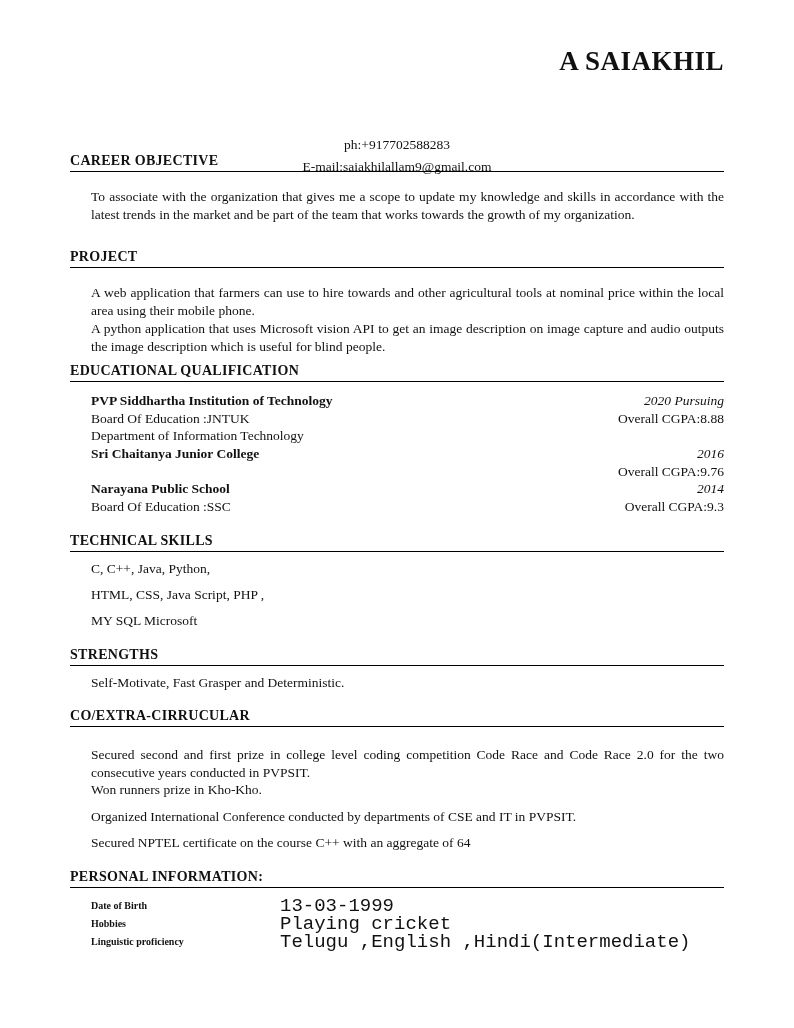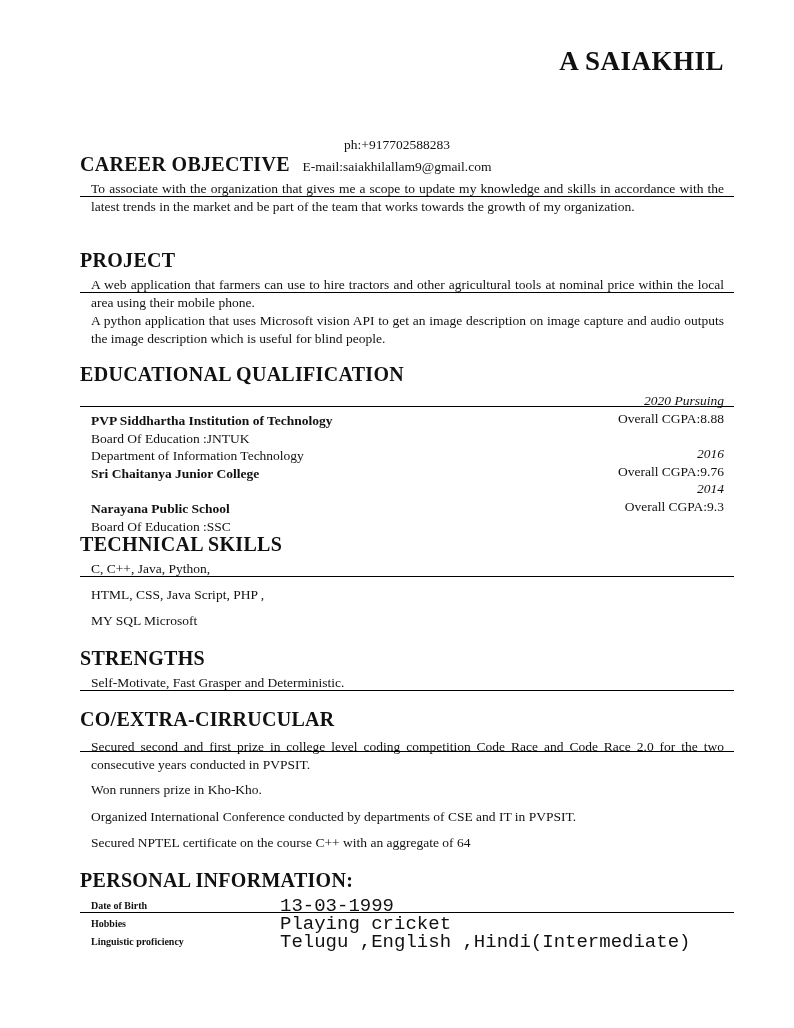--- a/index.html
+++ b/index.html
@@ -1,43 +1,43 @@
 <!DOCTYPE html>
 <html><head>
 <meta charset="utf-8">
 <style>
   html, body { margin: 0; padding: 0; background: #ffffff; }
   body { width: 794px; height: 1028px; position: relative; font-family: "DejaVu Serif", "Liberation Serif", serif; color: #111; }
   .page { position: absolute; left: 70px; top: 0; width: 654px; }
   .name { position: absolute; left: 0; top: 46px; width: 654px; text-align: right; font-family: "Liberation Serif", serif; font-weight: bold; font-size: 27px; letter-spacing: 0.5px; }
   .contact { position: absolute; left: 0; width: 654px; text-align: center; font-family: "Liberation Serif", serif; font-size: 13.5px; margin-top: 43px; }
-  .section-head { position: absolute; left: 10px; width: 654px; font-family: "Liberation Serif", serif; font-weight: bold; font-size: 20px; letter-spacing: 0.3px; border-bottom: 1px solid #000; padding-bottom: 20px; }
-  .body-text { position: absolute; left: 21px; width: 633px; font-family: "Liberation Serif", serif; font-size: 13.5px; line-height: 18px; text-align: justify; }
+  .section-head { position: absolute; left: 0; width: 654px; font-family: "Liberation Serif", serif; font-weight: bold; font-size: 14px; letter-spacing: 0.3px; border-bottom: 1px solid #000; padding-bottom: 2px; }
+  .body-text { position: absolute; left: 21px; width: 633px; font-family: "Liberation Serif", serif; font-size: 13.5px; line-height: 18px; text-align: justify; margin-top: 8px; }
   .edu-row { position: absolute; left: 21px; width: 633px; font-family: "Liberation Serif", serif; font-size: 13.5px; height: 18px; line-height: 18px; }
-  .edu-row .l { position: absolute; left: 0; margin-top: 20px; }
+  .edu-row .l { position: absolute; left: 0; }
   .edu-row .r { position: absolute; right: 0; }
   .bold { font-weight: bold; }
   .ital { font-style: italic; }
   .line { position: absolute; left: 21px; font-family: "Liberation Serif", serif; font-size: 13.5px; line-height: 18px; }
   .pi-label { position: absolute; left: 21px; font-family: "Liberation Serif", serif; font-size: 10px; font-weight: bold; line-height: 18px; }
   .pi-value { position: absolute; left: 210px; font-family: Liberation Mono, monospace; font-size: 19px; line-height: 18px; }
 </style>
 </head>
 <body>
 
 <div class="page">
   <div class="name">A SAIAKHIL</div>
   <div class="contact" style="top:94px">ph:+917702588283</div>
   <div class="contact" style="top:116px">E-mail:saiakhilallam9@gmail.com</div>
 
   <div class="section-head" style="top:153px">CAREER OBJECTIVE</div>
   <div class="body-text" style="top:180px">To associate with the organization that gives me a scope to update my knowledge and skills in accordance with the latest trends in the market and be part of the team that works towards the growth of my organization.</div>
 
   <div class="section-head" style="top:249px">PROJECT</div>
-  <div class="body-text" style="top:276px">A web application that farmers can use to hire tractors and other agricultural tools at nominal price within the local area using their mobile phone.</div>
+  <div class="body-text" style="top:276px">A web application that farmers can use to hire towards and other agricultural tools at nominal price within the local area using their mobile phone.</div>
   <div class="body-text" style="top:312px">A python application that uses Microsoft vision API to get an image description on image capture and audio outputs the image description which is useful for blind people.</div>
 
   <div class="section-head" style="top:363px">EDUCATIONAL QUALIFICATION</div>
   <div class="edu-row" style="top:392px">
     <span class="l bold">PVP Siddhartha Institution of Technology</span>
     <span class="r ital">2020 Pursuing</span>
   </div>
   <div class="edu-row" style="top:410px">
     <span class="l">Board Of Education :JNTUK</span>
     <span class="r">Overall CGPA:8.88</span>

